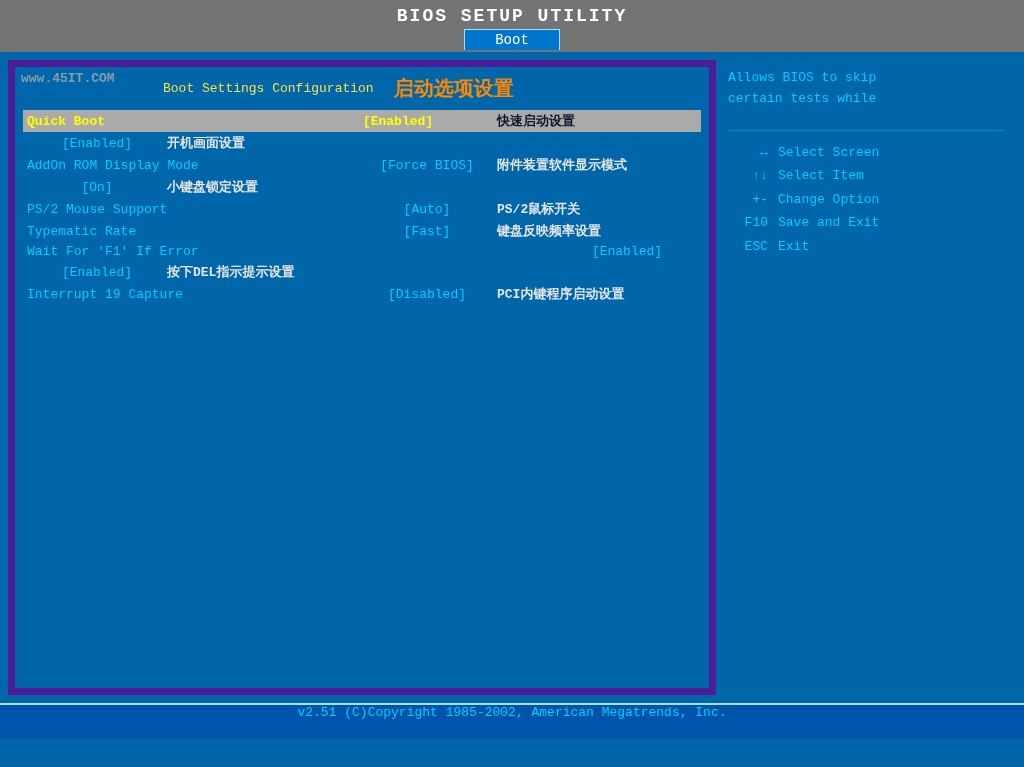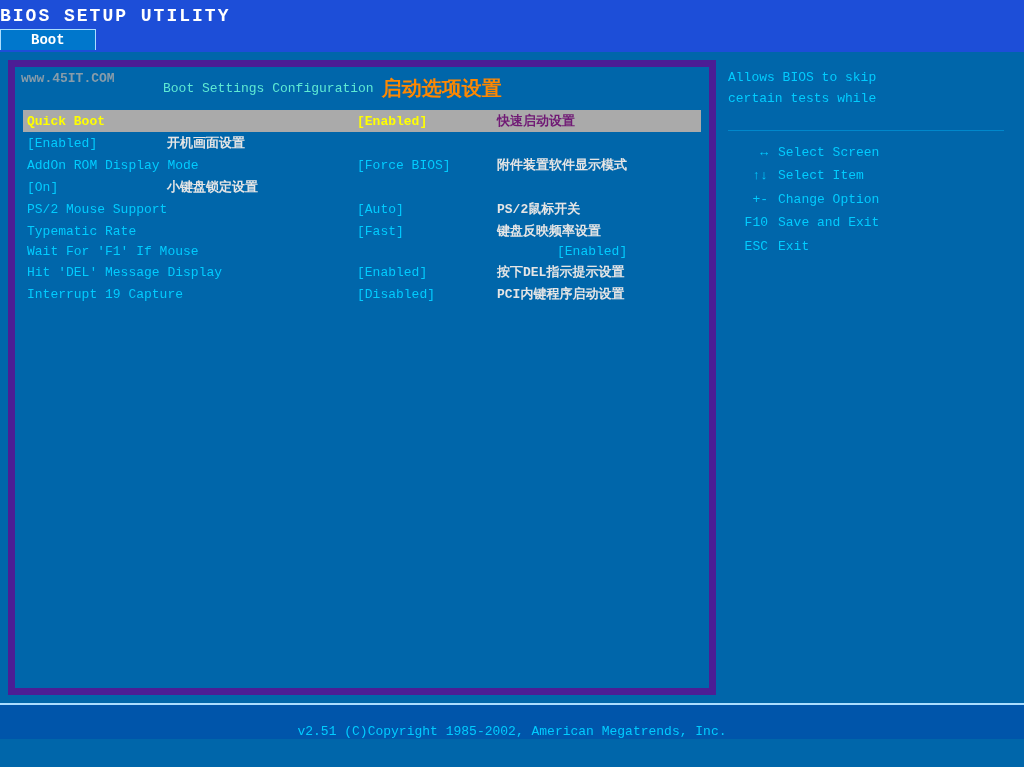--- a/index.html
+++ b/index.html
@@ -8,43 +8,42 @@
       width: 1024px;
       height: 767px;
       background: #0066aa;
       font-family: 'Courier New', monospace;
       overflow: hidden;
       position: relative;
     }
 
     
     .header {
-      background: #1d4ed8;
-      text-align: left;
+      background: #737373;
+      text-align: center;
       padding: 6px 0 2px;
     }
 
     .header-title {
       color: #ffffff;
       font-size: 18px;
       font-weight: bold;
       letter-spacing: 2px;
     }
 
     .header-tab {
       display: inline-block;
       background: #0077cc;
       color: #ffffff;
       font-size: 14px;
       padding: 2px 30px;
       margin-top: 3px;
       border-top: 1px solid #aaddff;
       border-left: 1px solid #aaddff;
       border-right: 1px solid #aaddff;
-      font-weight: bold;
     }
 
     
     .main {
       display: flex;
       height: calc(767px - 80px - 36px);
       padding: 8px;
       gap: 0;
     }
 
@@ -68,23 +67,23 @@
     }
 
     .panel-title-row {
       display: flex;
       align-items: center;
       margin-bottom: 8px;
       padding-left: 140px;
     }
 
     .panel-title-en {
-      color: #5eead4;
-      font-size: 13px;
-      margin-right: 8px;
+      color: #fde047;
+      font-size: 13px;
+      margin-right: 20px;
     }
 
     .panel-title-cn {
       color: #ff8800;
       font-size: 20px;
       font-weight: bold;
     }
 
     
     .settings-table {
@@ -119,35 +118,37 @@
       color: #00ccff;
     }
 
     .setting-row.selected .setting-name {
       color: #ffff00;
     }
 
     .setting-value {
       width: 140px;
       color: #00ccff;
+      text-align: center;
     }
 
     .setting-row.selected .setting-value {
       color: #ffff00;
     }
 
     .setting-cn {
       width: 200px;
       color: #e5e5e5;
       font-size: 13px;
       font-weight: bold;
     }
 
     .setting-row.selected .setting-cn {
-      color: #701a75;
+      color: #0f172a;
+      margin-left: 29px;
     }
 
     
     .right-panel {
       width: 300px;
       padding: 8px 12px;
       color: #00ccff;
       font-size: 13px;
       line-height: 1.5;
     }
@@ -183,21 +184,21 @@
 
     .keybind-desc {
       flex: 1;
     }
 
     
     .footer {
       background: #0055aa;
       height: 36px;
       display: flex;
-      align-items: flex-end;
+      align-items: flex-start;
       justify-content: center;
       color: #00ccff;
       font-size: 13px;
       border-top: 2px solid #aaddff;
     }
 
   </style>
 </head>
 <body>
 
@@ -239,25 +240,24 @@
           <span class="setting-name">PS/2 Mouse Support</span>
           <span class="setting-value">[Auto]</span>
           <span class="setting-cn">PS/2鼠标开关</span>
         </div>
         <div class="setting-row">
           <span class="setting-name">Typematic Rate</span>
           <span class="setting-value">[Fast]</span>
           <span class="setting-cn">键盘反映频率设置</span>
         </div>
         <div class="setting-row">
-          <span class="setting-name">Wait For 'F1' If Mouse</span>
+          <span class="setting-name">Wait For 'F1' If Error</span>
           <span class="setting-value">[Enabled]</span>
         </div>
         <div class="setting-row">
-          <span class="setting-name">Hit 'DEL' Message Display</span>
           <span class="setting-value">[Enabled]</span>
           <span class="setting-cn">按下DEL指示提示设置</span>
         </div>
         <div class="setting-row">
           <span class="setting-name">Interrupt 19 Capture</span>
           <span class="setting-value">[Disabled]</span>
           <span class="setting-cn">PCI内键程序启动设置</span>
         </div>
       </div>
   </div>

